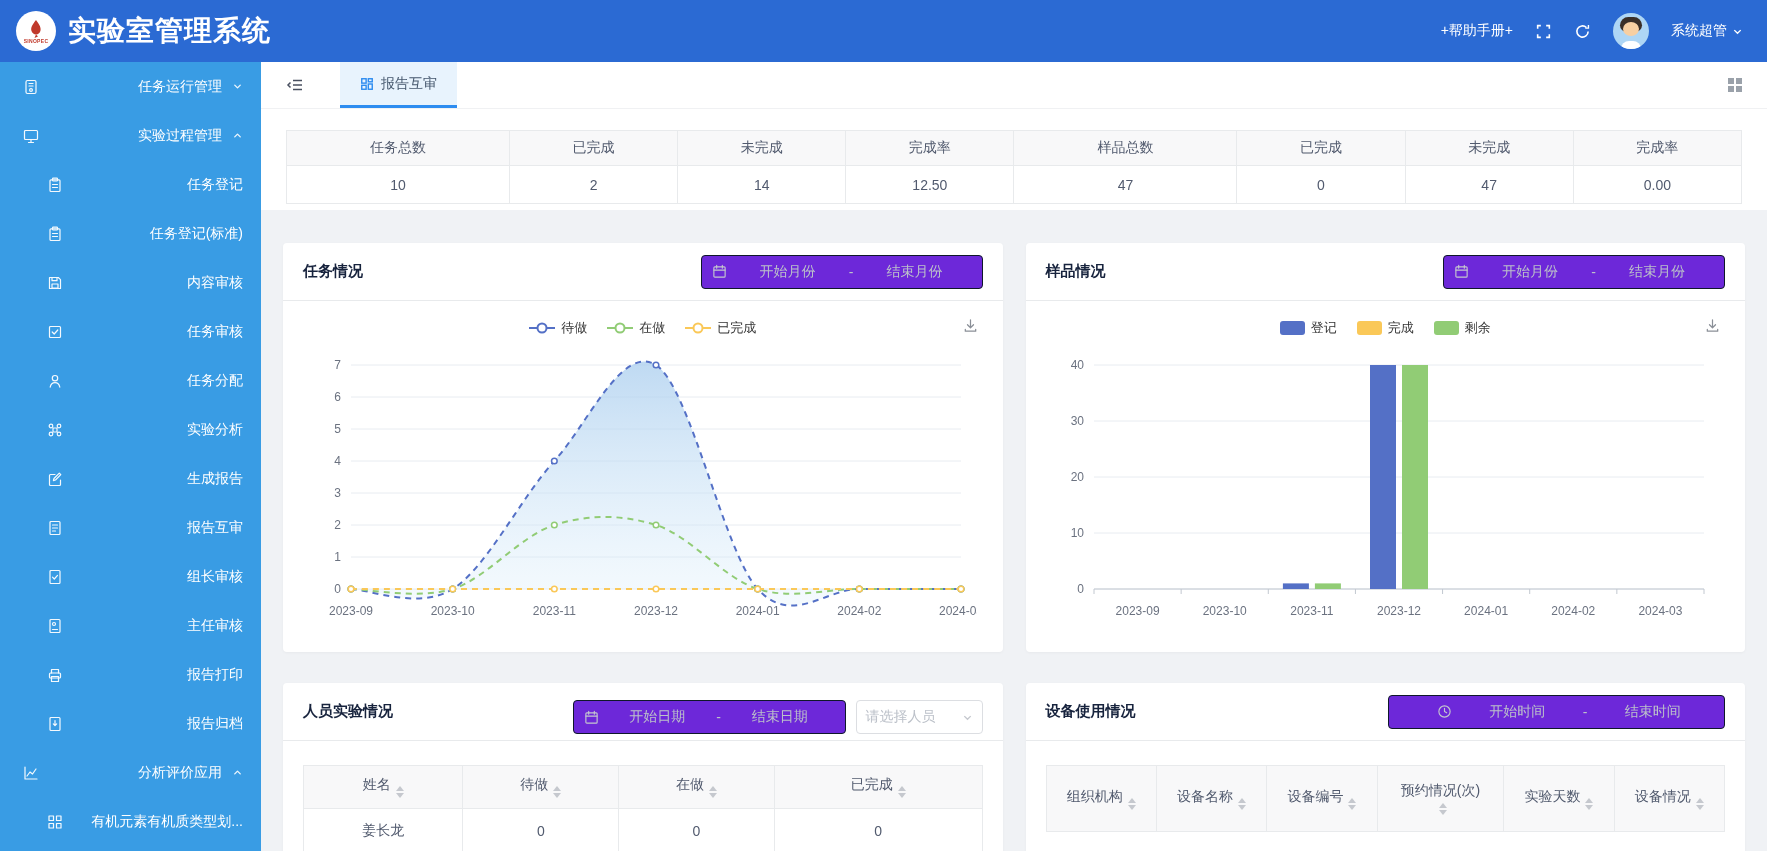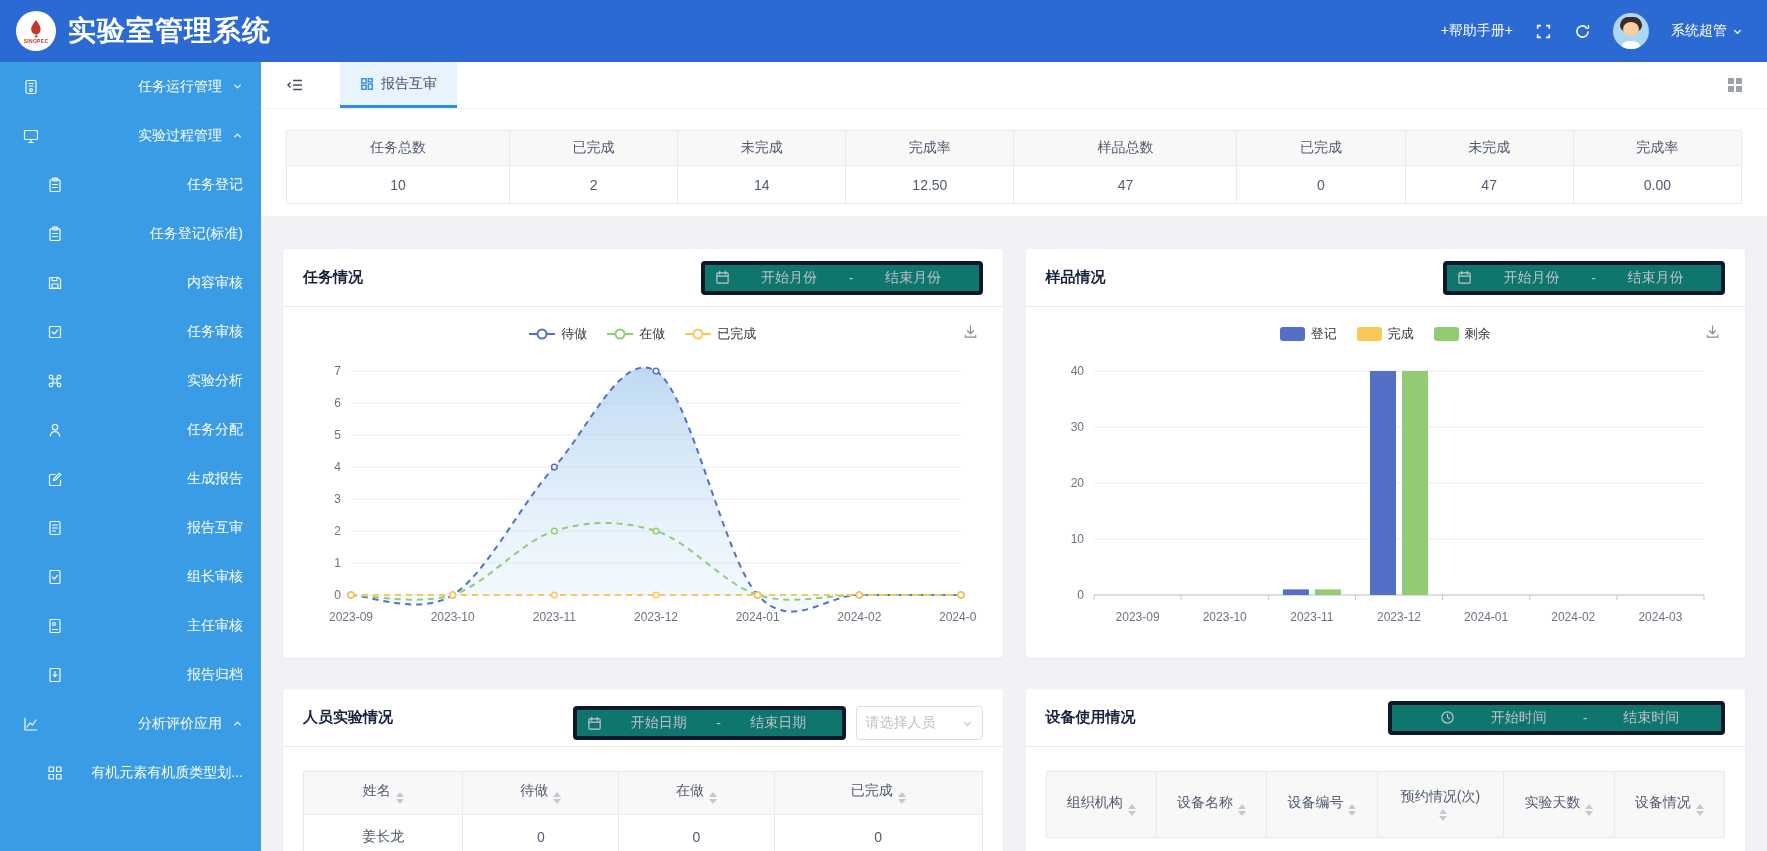--- a/index.html
+++ b/index.html
@@ -37,38 +37,38 @@
   
   .tabbar { height:47px; flex:0 0 47px; background:#fff; display:flex; align-items:center; border-bottom:1px solid #f0f1f3; }
   .fold { margin-left:25px; color:#495060; display:inline-flex; cursor:pointer; }
   .tab { margin-left:36px; height:100%; display:flex; align-items:center; gap:7px; padding:0 20px;
          background:#e8f3fd; border-bottom:3px solid #2d8cf0; color:#44566c; font-size:14px; cursor:pointer; }
   .tab .tabicon { display:inline-flex; color:#2d8cf0; }
   .gridicon { margin-left:auto; margin-right:24px; display:inline-flex; cursor:pointer; }
 
   
   .content { flex:1; overflow:hidden; }
-  .stats-band { background:#fff; padding:21px 25px 12px; }
+  .stats-band { background:#fff; padding:21px 25px 6px; }
   table.grid { width:100%; border-collapse:collapse; text-align:center; font-size:14px; color:#515a6e;
                border:1px solid #e8eaec; }
   table.grid th { background:#f8f8f9; font-weight:normal; height:35px; border:1px solid #e8eaec; }
   table.grid td { height:38px; border:1px solid #e8eaec; background:#fff; }
 
   .cards-row { display:flex; gap:23px; padding:0 22px; }
   .charts-row { margin-top:33px; }
   .tables-row { margin-top:31px; }
   .card { background:#fff; border-radius:4px; flex:1; min-width:0; box-shadow:0 1px 3px rgba(0,0,0,.04); }
   .charts-row .card { height:409px; }
   .tables-row .card { height:320px; }
   .card-hd { height:58px; display:flex; align-items:center; justify-content:space-between;
              padding:0 20px; border-bottom:1px solid #e8eaec;gap:34px; }
   .card-title { font-size:15px; font-weight:bold; color:#17233d; }
   .hd-controls { display:flex; gap:10px;margin-top:11px; }
 
-  .range { height:34px; border:4px solid #0f172a; border-radius:4px; background:#0f766e;
+  .range { height:34px; border:1px solid #0f172a; border-radius:4px; background:#6d28d9;
            display:flex; align-items:center; padding:0 10px; color:#bcc1c9; font-size:14px; cursor:pointer; }
   .range .cicon { display:inline-flex; color:#c5c8ce; margin-right:4px; }
   .range .ph { flex:1; text-align:center; white-space:nowrap; }
   .range .sep { padding:0 4px; color:#bcc1c9; }
   .w282 { width:282px; } .w273 { width:273px; } .w337 { width:337px;padding-left:48px; }
   .select { width:127px; height:34px; border:1px solid #dcdee2; border-radius:4px; background:#fff;
             display:flex; align-items:center; justify-content:space-between; padding:0 9px;
             color:#bcc1c9; font-size:14px; cursor:pointer; }
 
   .chart-body { position:relative; padding:0 18px; }
@@ -199,41 +199,41 @@
             <svg width="16" height="16" viewBox="0 0 16 16" fill="none" stroke="currentColor" stroke-width="1.2" stroke-linecap="round" stroke-linejoin="round">
               <rect x="2.5" y="2.5" width="11" height="11" rx="1"></rect>
               <path d="M5.2 8l2 2 3.6-4"></path>
             </svg>
           </span>
           <span class="lbl">任务审核</span>
         </div>
         <div class="m-item sub">
           <span class="micon">
             <svg width="16" height="16" viewBox="0 0 16 16" fill="none" stroke="currentColor" stroke-width="1.2" stroke-linecap="round" stroke-linejoin="round">
+              <circle cx="8" cy="5.2" r="2.7"></circle>
+              <path d="M3.2 14.2c.6-3.2 2.6-4.6 4.8-4.6s4.2 1.4 4.8 4.6"></path>
+            </svg>
+          </span>
+          <span class="lbl">任务分配</span>
+        </div>
+        <div class="m-item sub">
+          <span class="micon">
+            <svg width="16" height="16" viewBox="0 0 16 16" fill="none" stroke="currentColor" stroke-width="1.2" stroke-linecap="round" stroke-linejoin="round">
               <path d="M6 6h4v4H6z"></path>
               <circle cx="4" cy="4" r="1.8"></circle>
               <circle cx="12" cy="4" r="1.8"></circle>
               <circle cx="4" cy="12" r="1.8"></circle>
               <circle cx="12" cy="12" r="1.8"></circle>
             </svg>
           </span>
           <span class="lbl">实验分析</span>
         </div>
         <div class="m-item sub">
           <span class="micon">
             <svg width="16" height="16" viewBox="0 0 16 16" fill="none" stroke="currentColor" stroke-width="1.2" stroke-linecap="round" stroke-linejoin="round">
-              <circle cx="8" cy="5.2" r="2.7"></circle>
-              <path d="M3.2 14.2c.6-3.2 2.6-4.6 4.8-4.6s4.2 1.4 4.8 4.6"></path>
-            </svg>
-          </span>
-          <span class="lbl">任务分配</span>
-        </div>
-        <div class="m-item sub">
-          <span class="micon">
-            <svg width="16" height="16" viewBox="0 0 16 16" fill="none" stroke="currentColor" stroke-width="1.2" stroke-linecap="round" stroke-linejoin="round">
               <path d="M13.5 9v4.5a1 1 0 0 1-1 1h-9a1 1 0 0 1-1-1v-9a1 1 0 0 1 1-1H8"></path>
               <path d="M12.3 2.2l1.5 1.5-5.3 5.3-2.1.6.6-2.1z"></path>
             </svg>
           </span>
           <span class="lbl">生成报告</span>
         </div>
         <div class="m-item sub">
           <span class="micon">
             <svg width="16" height="16" viewBox="0 0 16 16" fill="none" stroke="currentColor" stroke-width="1.2" stroke-linecap="round" stroke-linejoin="round">
               <rect x="3" y="1.5" width="10" height="13" rx="1"></rect>
@@ -253,20 +253,30 @@
         </div>
         <div class="m-item sub">
           <span class="micon">
             <svg width="16" height="16" viewBox="0 0 16 16" fill="none" stroke="currentColor" stroke-width="1.2" stroke-linecap="round" stroke-linejoin="round">
               <rect x="3" y="1.5" width="10" height="13" rx="1"></rect>
               <circle cx="7" cy="6" r="1.5"></circle>
               <path d="M5.5 11.5h5"></path>
             </svg>
           </span>
           <span class="lbl">主任审核</span>
+        </div>
+        <div class="m-item sub">
+          <span class="micon">
+            <svg width="16" height="16" viewBox="0 0 16 16" fill="none" stroke="currentColor" stroke-width="1.2" stroke-linecap="round" stroke-linejoin="round">
+              <path d="M4.5 6V2.5h7V6"></path>
+              <rect x="2.5" y="6" width="11" height="5" rx="1"></rect>
+              <rect x="4.5" y="9.5" width="7" height="5"></rect>
+            </svg>
+          </span>
+          <span class="lbl">报告打印</span>
         </div>
         <div class="m-item sub">
           <span class="micon">
             <svg width="16" height="16" viewBox="0 0 16 16" fill="none" stroke="currentColor" stroke-width="1.2" stroke-linecap="round" stroke-linejoin="round">
               <rect x="3" y="1.5" width="10" height="13" rx="1"></rect>
               <path d="M8 4.5v5M6.3 7.8 8 9.5l1.7-1.7"></path>
             </svg>
           </span>
           <span class="lbl">报告归档</span>
         </div>

